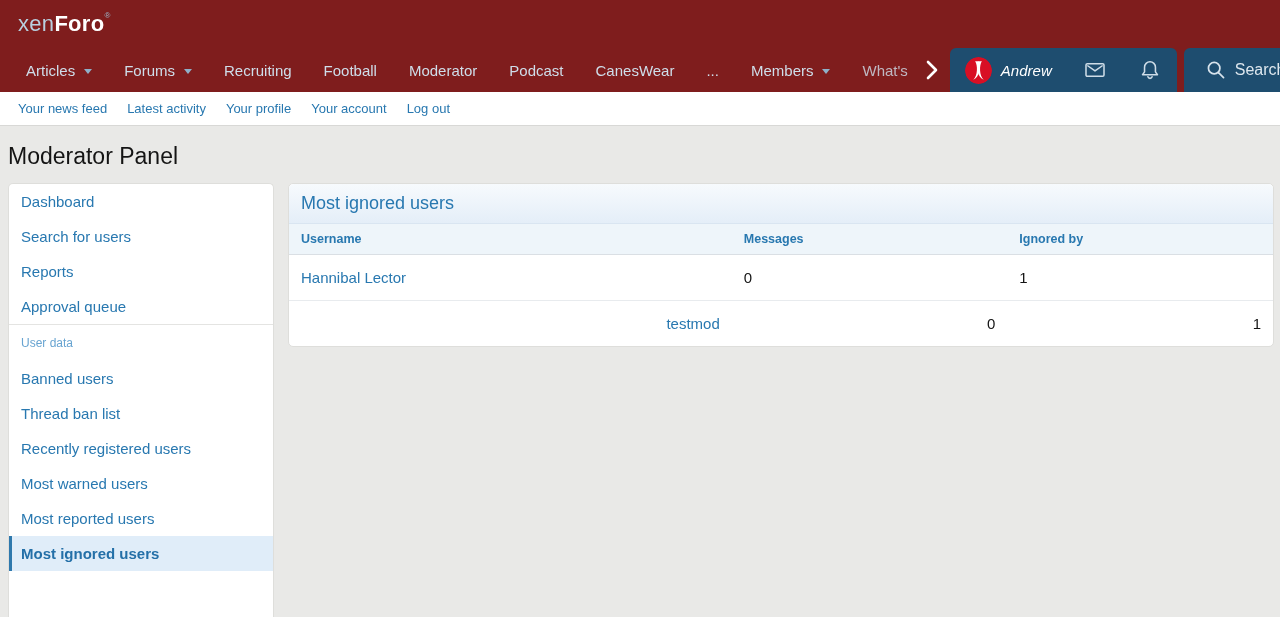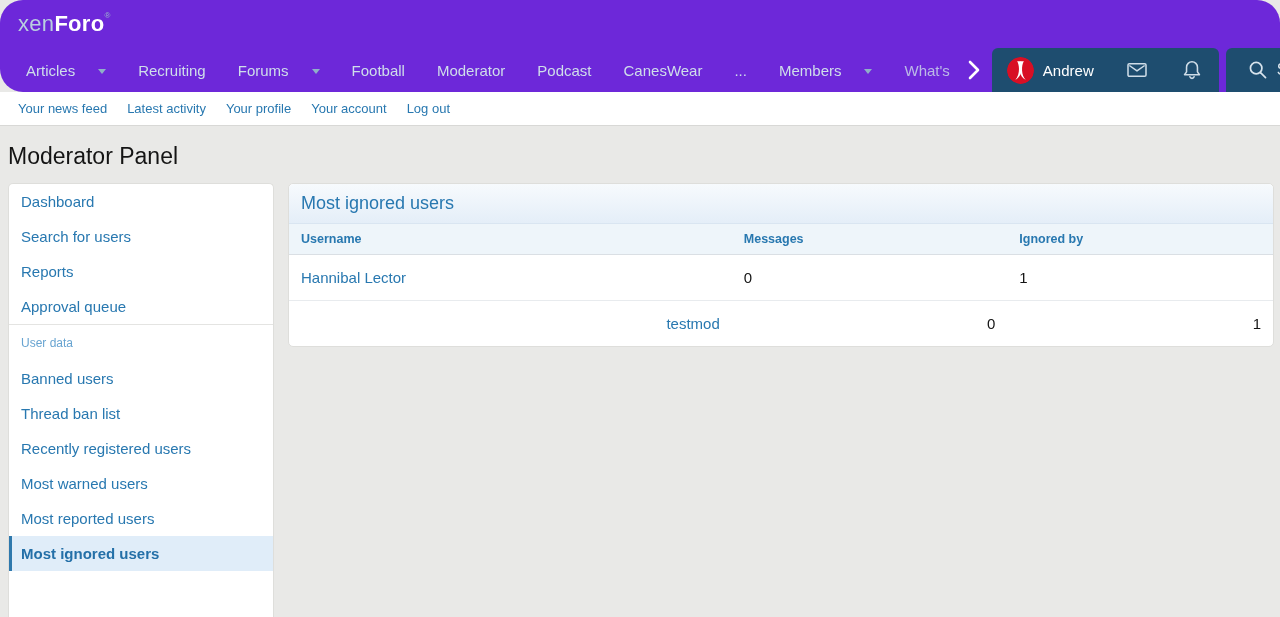--- a/index.html
+++ b/index.html
@@ -5,42 +5,42 @@
   * { margin:0; padding:0; box-sizing:border-box; }
   html,body { width:1280px; height:617px; overflow:hidden; }
   body {
     font-family:"Liberation Sans", sans-serif;
     background:#e9e9e7;
     -webkit-font-smoothing:antialiased;
   }
   a { text-decoration:none; cursor:pointer; }
 
   
-  .site-header { background:#6d28d9;border-radius:23px; }
+  .site-header { background:#7f1d1d; }
   .logo-row { height:48px; display:flex; align-items:center; padding-left:18px; }
   .logo { font-size:22px; color:#b9cfdf; letter-spacing:.3px; cursor:pointer; }
   .logo .logo-bold { color:#ffffff; font-weight:700; }
   .logo .logo-mark { font-size:8px; color:#9db8cb; vertical-align:top; line-height:10px; }
 
   .nav-row { height:44px; display:flex; align-items:stretch; padding-left:10px; }
   .nav-item {
-    display:flex; align-items:center; gap:23px; padding:0 16px;
+    display:flex; align-items:center; gap:9px; padding:0 16px;
     color:#cfdeea; font-size:15px; white-space:nowrap; cursor:pointer;
   }
   .nav-item.faded { opacity:.8; padding-right:4px; }
   .caret-down {
     width:0; height:0; border-left:4px solid transparent; border-right:4px solid transparent;
     border-top:5px solid #8fb0c8; margin-top:2px;
   }
   .nav-right { margin-left:auto; display:flex; align-items:stretch; }
   .overflow-chevron { display:flex; align-items:center; padding:0 9px; cursor:pointer; }
   .user-block {
     background:#1e4d6f; border-radius:6px 6px 0 0; display:flex; align-items:stretch;
   }
-  .account-item { display:flex; align-items:center; gap:9px; padding:0 15px; cursor:pointer; }
+  .account-item { display:flex; align-items:center; gap:9px; padding:0 15px; cursor:pointer;font-style:italic; }
   .avatar {
     width:27px; height:27px; border-radius:50%; overflow:hidden; flex:none;
   }
   .user-name { color:#ffffff; font-size:15px; }
   .icon-item { display:flex; align-items:center; padding:0 17px; cursor:pointer; }
   .search-block {
     background:#1e4d6f; border-radius:6px 6px 0 0; margin-left:7px;
     display:flex; align-items:center; gap:9px; padding:0 22px; cursor:pointer;
   }
   .search-label { color:#dde7ee; font-size:16px; }
@@ -95,25 +95,25 @@
   <div class="logo-row">
     <div class="logo"><span>xen</span><span class="logo-bold">Foro</span><span class="logo-mark">®</span></div>
   </div>
 
   <nav class="nav-row">
     <div class="nav-item">
       <span>Articles</span>
       <span class="caret-down"></span>
     </div>
     <div class="nav-item">
-      <span>Recruiting</span>
-    </div>
-    <div class="nav-item">
       <span>Forums</span>
       <span class="caret-down"></span>
+    </div>
+    <div class="nav-item">
+      <span>Recruiting</span>
     </div>
     <div class="nav-item">
       <span>Football</span>
     </div>
     <div class="nav-item">
       <span>Moderator</span>
     </div>
     <div class="nav-item">
       <span>Podcast</span>
     </div>

